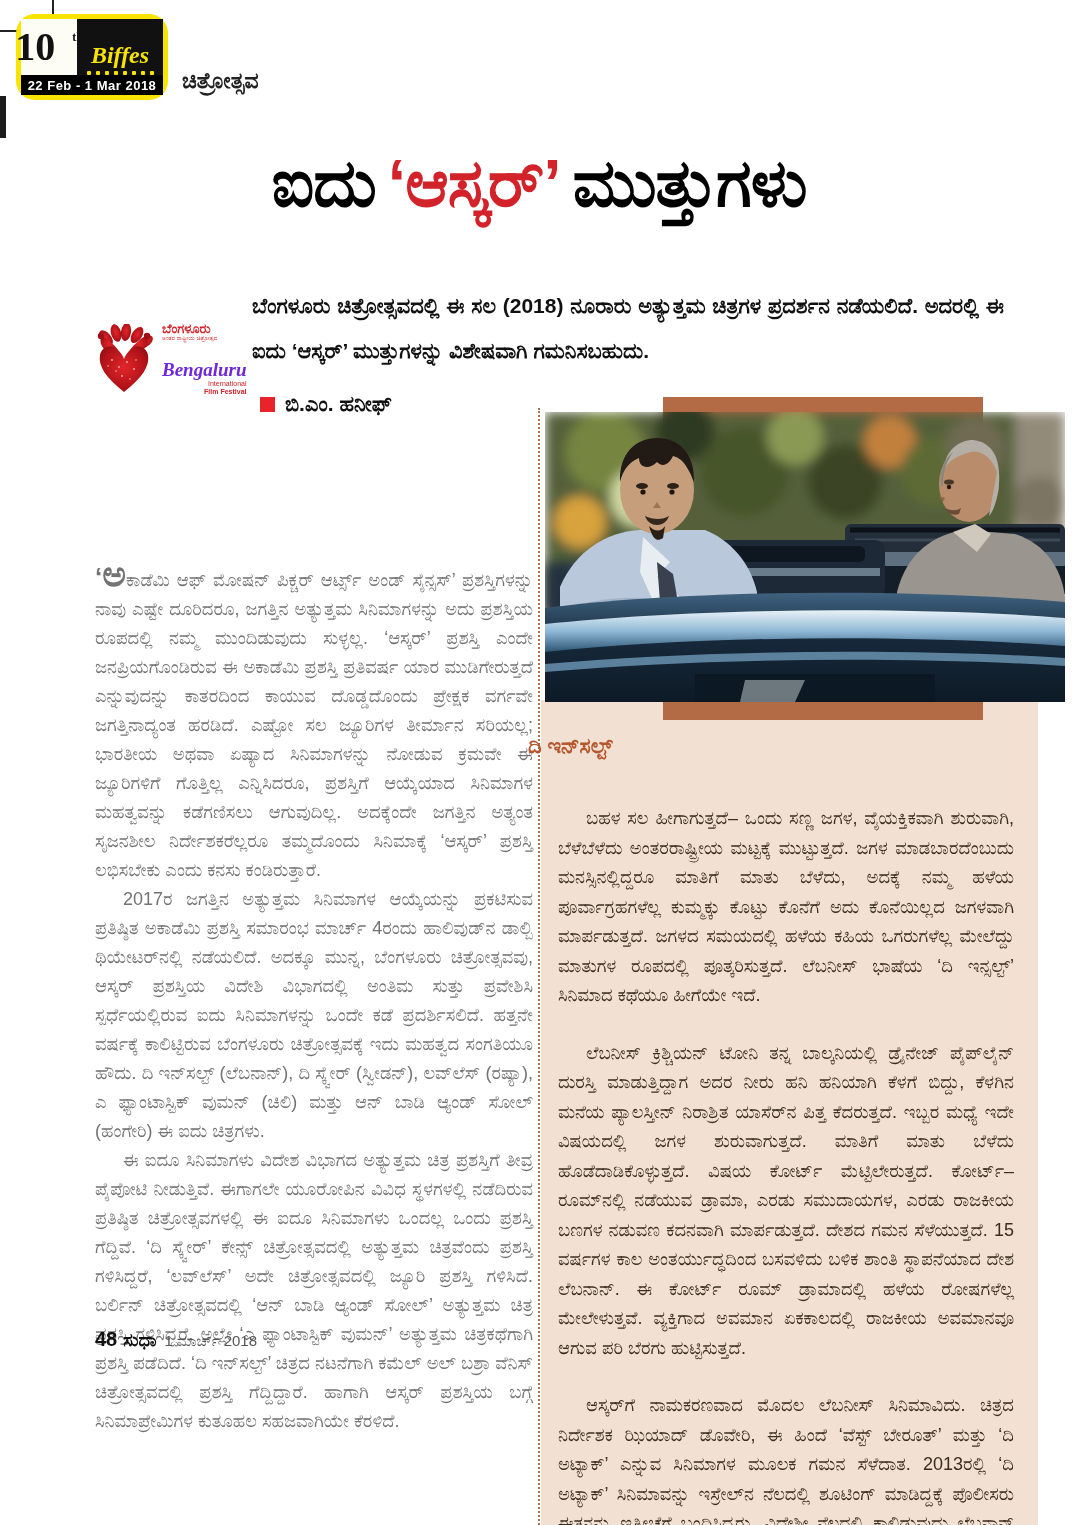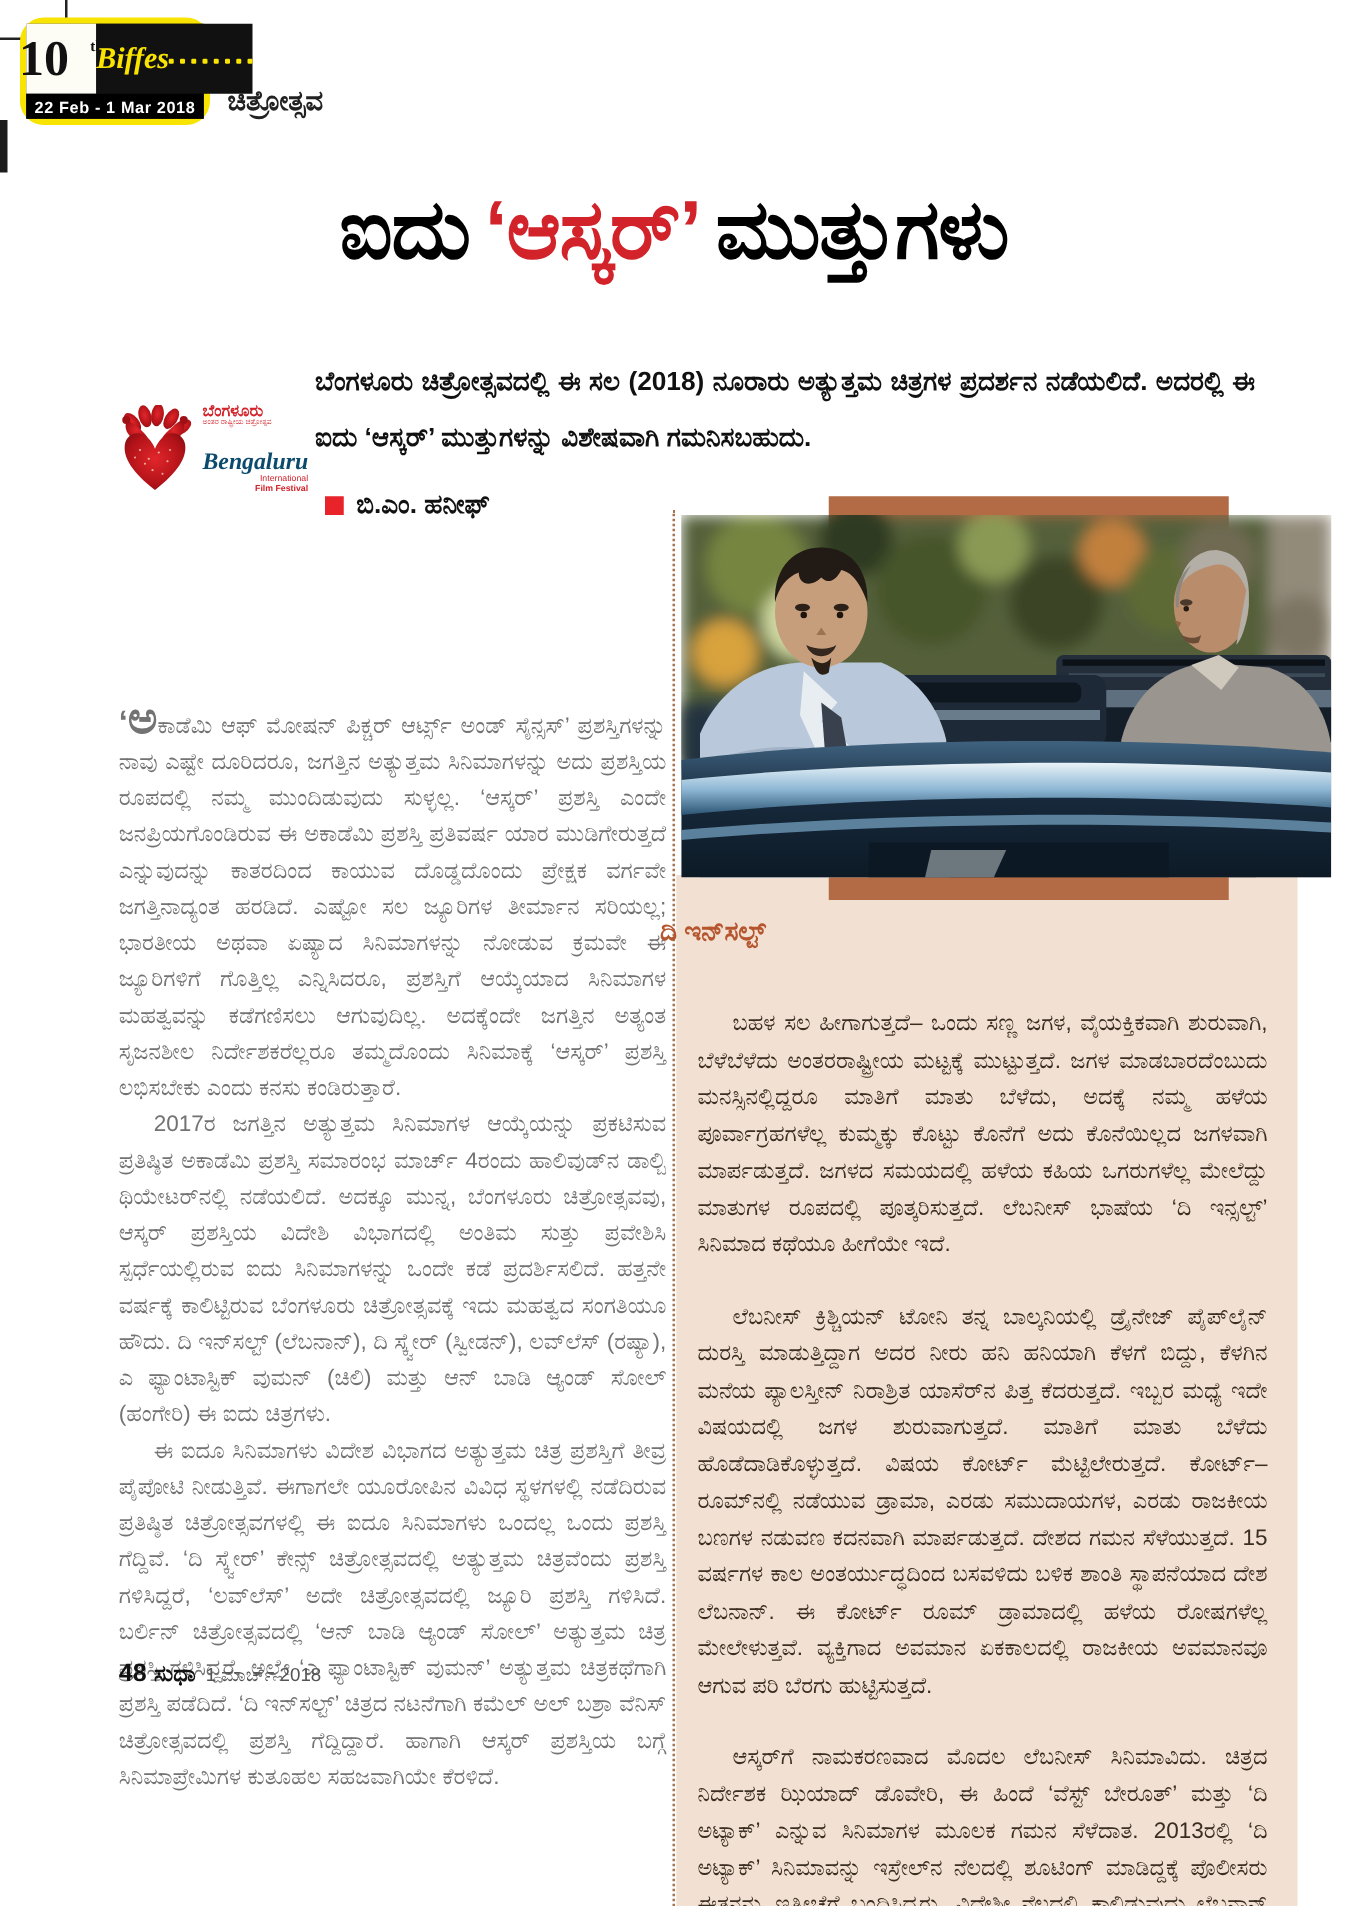--- a/index.html
+++ b/index.html
@@ -14,21 +14,21 @@
   .corner-box{left:-14px;top:-16px;width:64px;height:44px;background:#fff;border:2px solid #222;}
   .edge-mark{left:0;top:96px;width:6px;height:42px;background:#1c1c1c;}
 
   
   .biffes{left:16px;top:14px;width:152px;height:86px;background:#f9e300;padding:5px;box-sizing:border-box;border-radius:19px;}
   .biffes-inner{width:100%;height:100%;display:flex;flex-direction:column;background:#111;}
   .biffes-top{flex:1;display:flex;}
   .biffes-10{width:56px;background:#fdfdf6;color:#111;display:flex;align-items:center;justify-content:center;
     font-family:"Liberation Serif","DejaVu Serif",serif;font-weight:bold;font-size:40px;line-height:1;}
   .biffes-10 sup{font-size:12px;margin-left:17px;margin-top:-20px;text-align:center;}
-  .biffes-name{flex:1;display:flex;align-items:center;justify-content:flex-end;background:#111;}
+  .biffes-name{flex:1;display:flex;flex-direction:column;align-items:center;justify-content:flex-end;background:#111;}
   .biffes-name .nm{color:#f9e300;font-family:"Liberation Serif","DejaVu Serif",serif;font-style:italic;font-weight:bold;font-size:24px;line-height:1;}
   .film-dots{margin-top:4px;display:flex;gap:5px;}
   .film-dots i{width:4px;height:4px;background:#f9e300;display:block;border-radius:1px;}
   .biffes-date{height:20px;background:#000;color:#fff;font-weight:bold;font-size:13px;
     display:flex;align-items:center;justify-content:center;letter-spacing:.5px;}
 
   .section-label{left:182px;top:68px;font-size:22px;font-weight:bold;color:#222;}
 
   
   .headline{left:40px;top:146px;width:998px;text-align:center;font-weight:bold;
@@ -36,21 +36,21 @@
   .hl-red{color:#d2232a;margin:0 12px;}
 
   
   .standfirst{left:252px;top:283px;width:752px;font-size:21px;font-weight:bold;line-height:45px;text-align:justify;color:#111;}
 
   
   .fest{left:92px;top:320px;width:172px;height:78px;display:flex;align-items:center;gap:6px;}
   .fest-text{display:flex;flex-direction:column;line-height:1.05;}
   .fest-kn{color:#d2232a;font-weight:bold;font-size:13px;}
   .fest-kn-sub{color:#d2232a;font-size:6px;}
-  .fest-en{color:#0c4a6e;font-family:"Liberation Serif","DejaVu Serif",serif;font-style:italic;font-weight:bold;font-size:19px;margin-top:18px;text-align:right;}
+  .fest-en{color:#6d28d9;font-family:"Liberation Serif","DejaVu Serif",serif;font-style:italic;font-weight:bold;font-size:19px;margin-top:18px;text-align:right;}
   .fest-en-sub{color:#d2232a;font-size:7px;text-align:right;line-height:1.2;}
   .fest-en-sub b{display:block;}
 
   
   .byline{left:260px;top:392px;display:flex;align-items:center;gap:10px;font-size:21px;font-weight:bold;color:#111;}
   .byline .sq{width:15px;height:15px;background:#e8232a;display:inline-block;}
 
   
   .leftcol{left:95px;top:556px;width:438px;font-size:18px;line-height:29px;text-align:justify;color:#737373;}
   .leftcol p{margin:0;}

